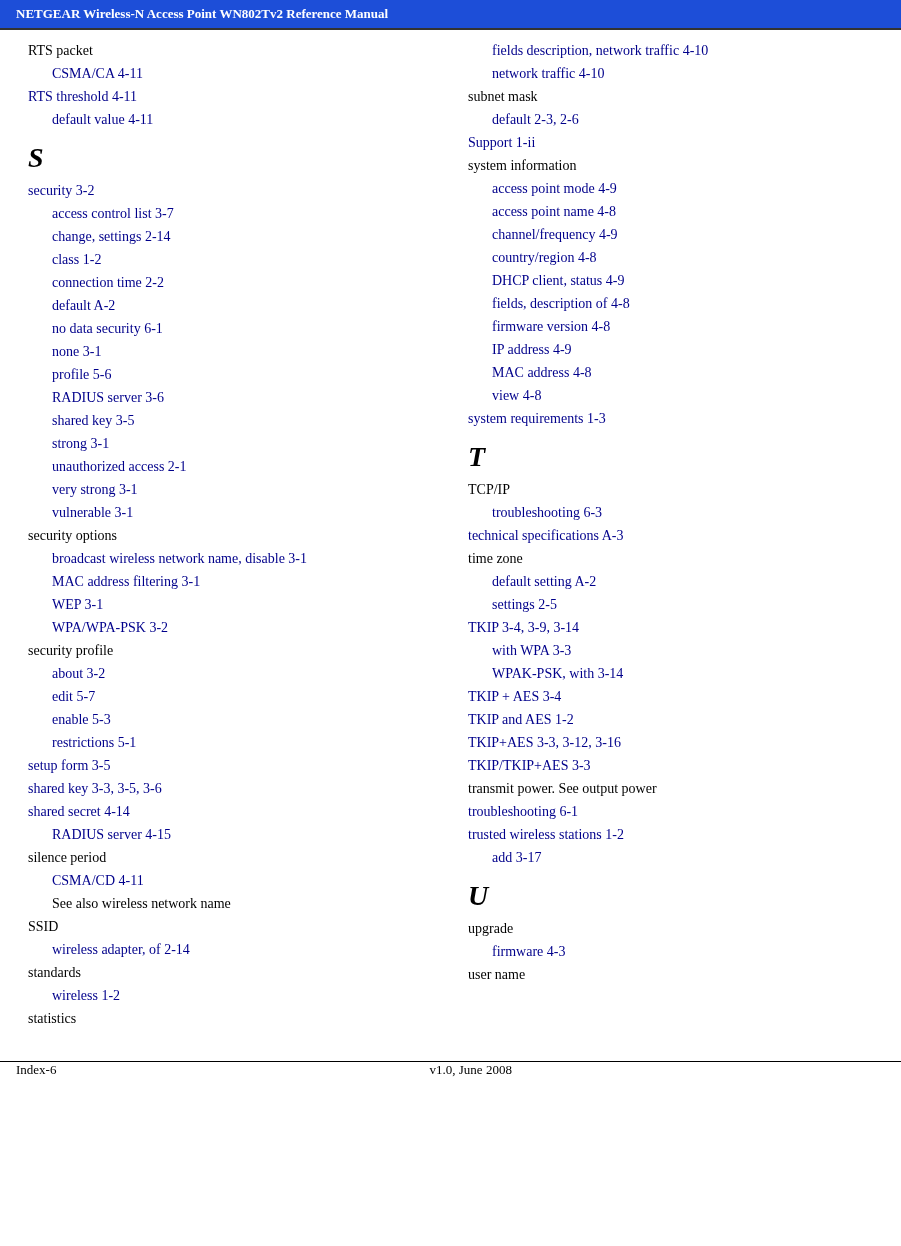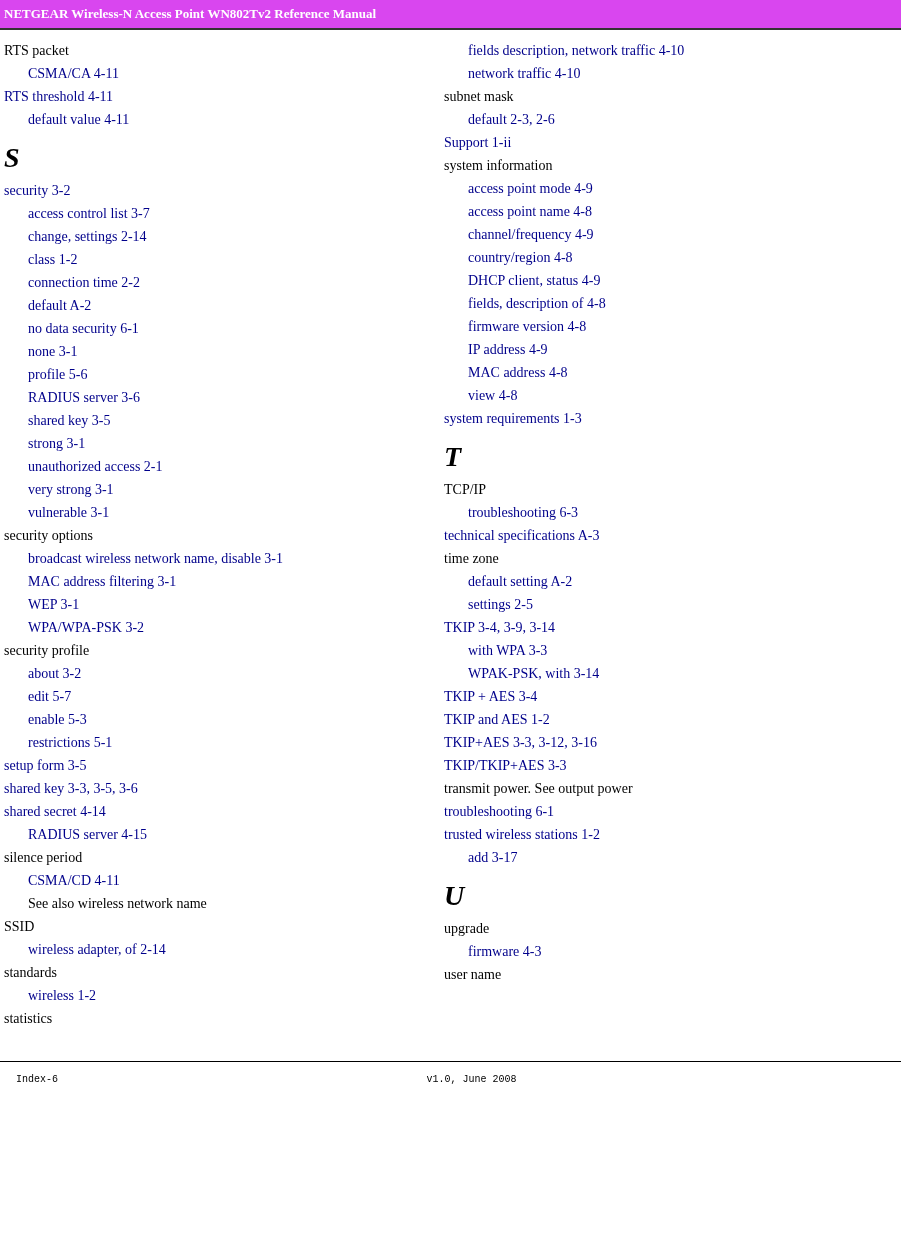--- a/index.html
+++ b/index.html
@@ -5,33 +5,33 @@
     * { margin: 0; padding: 0; box-sizing: border-box; }
     body {
       font-family: Times New Roman, Times, serif;
       font-size: 14px;
       color: #000;
       background: #fff;
       width: 901px;
       min-height: 1246px;
     }
     .page-header {
-      background: #d946ef;
+      background: #1d4ed8;
       color: #fff;
       font-size: 13px;
       font-weight: bold;
-      padding: 6px 4px;
+      padding: 6px 16px;
       display: flex;
       justify-content: space-between;
       border-bottom: 2px solid #333;
     }
     .page-header span { color: #fff; }
     .content {
       display: flex;
-      padding: 10px 4px;
+      padding: 10px 28px;
       gap: 20px;
     }
     .col-left {
       width: 420px;
       flex-shrink: 0;
     }
     .col-right {
       flex: 1;
     }
     .index-entry { margin-bottom: 2px; line-height: 1.5; }
@@ -40,26 +40,25 @@
     .index-link { color: #00008b; text-decoration: none; }
     .section-letter {
       font-size: 28px;
       font-weight: bold;
       font-style: italic;
       margin: 12px 0 6px 0;
       color: #000;
     }
     .page-footer {
       border-top: 1px solid #000;
-      padding: 12px 16px;
+      padding: 0 16px;
       display: flex;
       justify-content: space-between;
-      font-size: 10px;
+      font-size: 13px;
       margin-top: 20px;
-      font-family: Liberation Mono, monospace;
     }
     .footer-center {
       text-align: center;
       flex: 1;
     }
   </style>
 </head>
 <body>
 
 <div class="page-header">

